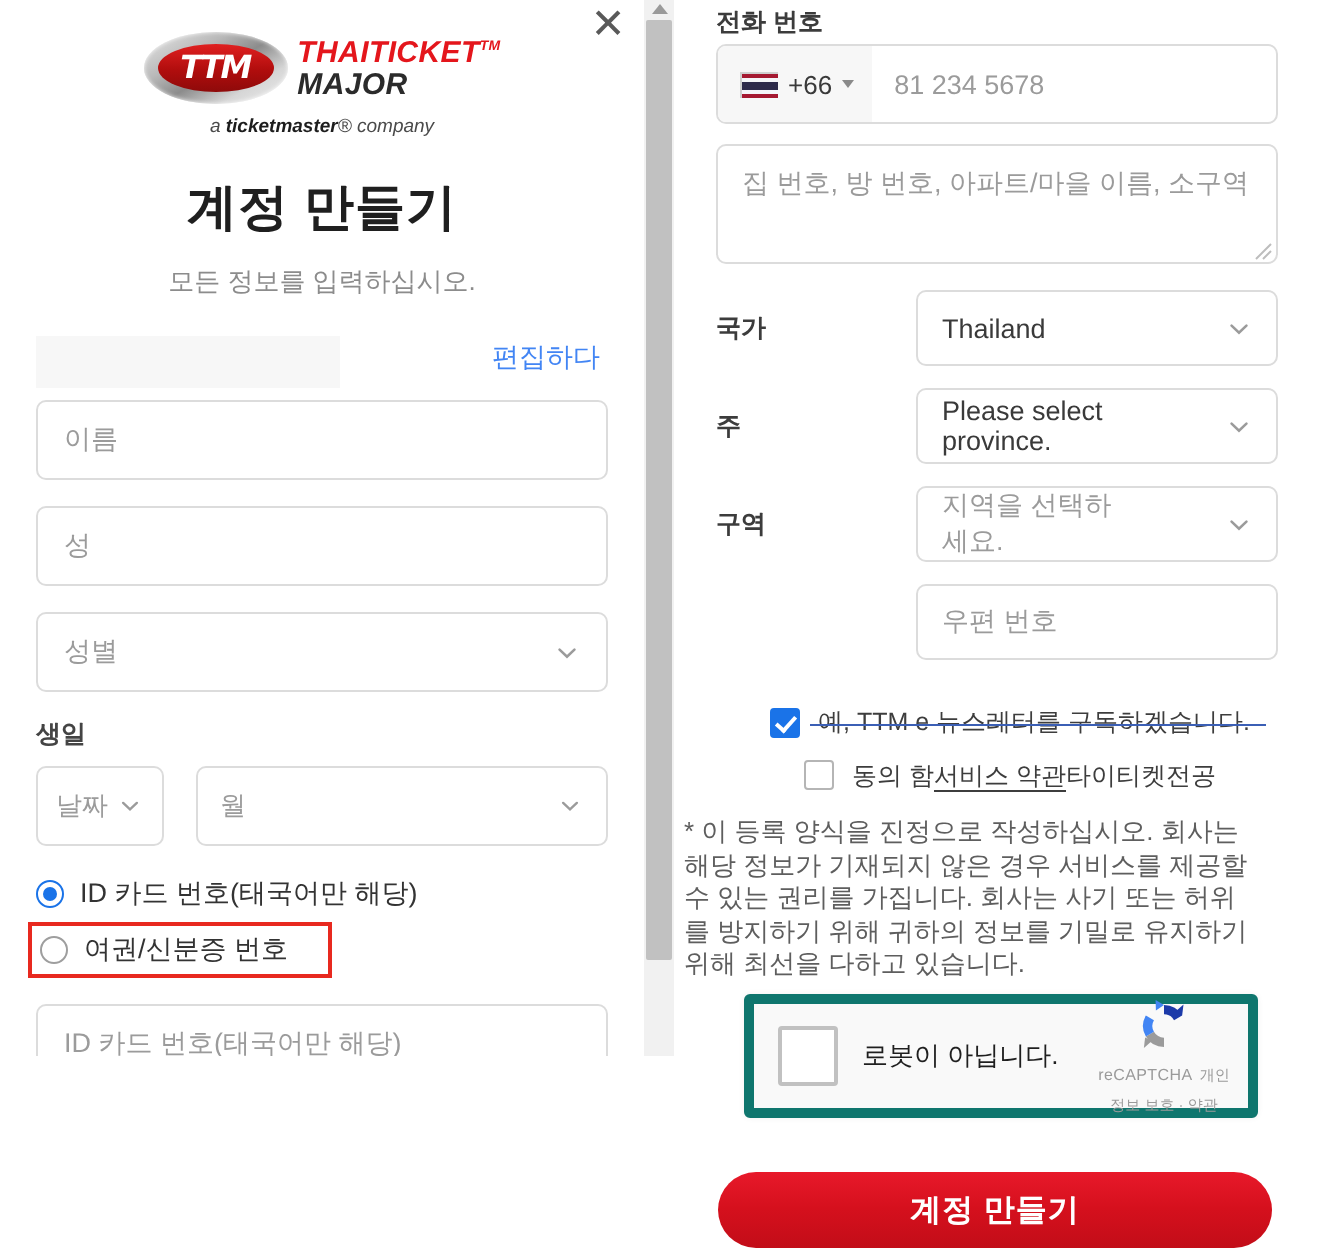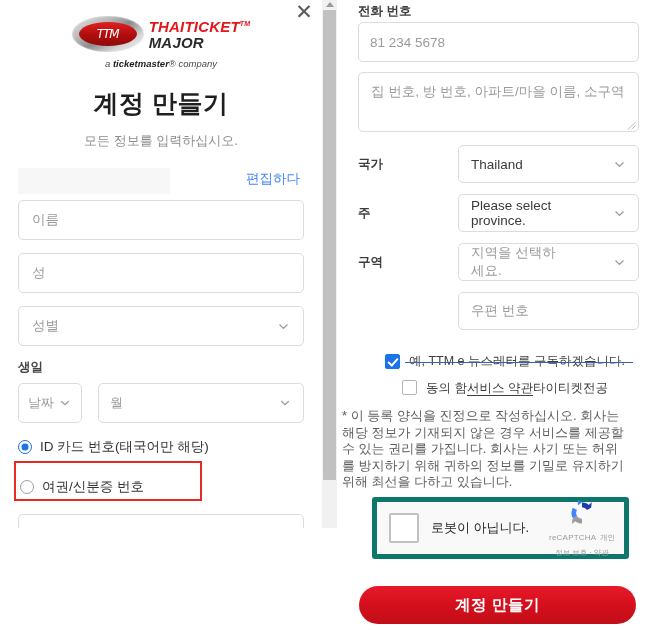--- a/index.html
+++ b/index.html
@@ -76,23 +76,23 @@
     height: 24px;
     border-radius: 50%;
     background: linear-gradient(180deg,#e02020 0%,#b00d0d 55%,#8e0a0a 100%);
     display: flex;
     align-items: center;
     justify-content: center;
   }
   .logo-ttm {
     color: #ffffff;
     font-family: "DejaVu Sans", sans-serif;
-    font-weight: normal;
+    font-weight: bold;
     font-style: italic;
-    font-size: 12px;
+    font-size: 16px;
     letter-spacing: -1px;
     line-height: 1;
   }
   .logo-text {
     text-align: left;
     line-height: 1;
   }
   .logo-text .l1 {
     color: #e4161c;
     font-style: italic;
@@ -238,23 +238,23 @@
     position: absolute;
     left: 50%; top: 50%;
     transform: translate(-50%,-50%);
     width: 7px; height: 7px;
     border-radius: 50%;
     background: #1a73e8;
   }
   .highlight-box {
     margin: 2px 18px 10px 14px;
     border: 2px solid #e8291f;
-    padding: 13px 4px 2px 4px;
-    box-sizing: border-box;
-    width: 188px;
+    padding: 1px 4px 2px 4px;
+    box-sizing: border-box;
+    width: 152px;
   }
   .highlight-box .radio-row { margin: 0; height: 21px; }
 
   
   #left-scroll {
     position: absolute;
     right: 0; top: 0;
     width: 15px;
     height: 570px;
     background: #f1f1f1;
@@ -572,20 +572,33 @@
       </div>
     <div class="thumb"></div>
   </div>
 </div>
 
 <div id="right-col">
 
   <div class="rlabel" style="position:absolute;left:18px;top:3px;">전화 번호</div>
 
   <div class="phone-box">
+    <div class="phone-cc">
+      <span class="flag-th">
+        <svg width="18" height="12" viewBox="0 0 18 12">
+          <rect x="0" y="0" width="18" height="2" fill="#a51931"></rect>
+          <rect x="0" y="2" width="18" height="2" fill="#f4f5f8"></rect>
+          <rect x="0" y="4" width="18" height="4" fill="#2d2a4a"></rect>
+          <rect x="0" y="8" width="18" height="2" fill="#f4f5f8"></rect>
+          <rect x="0" y="10" width="18" height="2" fill="#a51931"></rect>
+        </svg>
+      </span>
+      <span class="cc-text">+66</span>
+      <span class="cc-caret"></span>
+    </div>
     <span class="phone-ph">81 234 5678</span>
   </div>
 
   <div class="addr-area">
     <span>집 번호, 방 번호, 아파트/마을 이름, 소구역</span>
     <span class="resize-handle">
       <svg viewBox="0 0 9 9" width="9" height="9">
         <path d="M8.5 1 L1 8.5 M8.5 4.5 L4.5 8.5" stroke="currentColor" stroke-width="1" fill="none"></path>
       </svg>
     </span>

